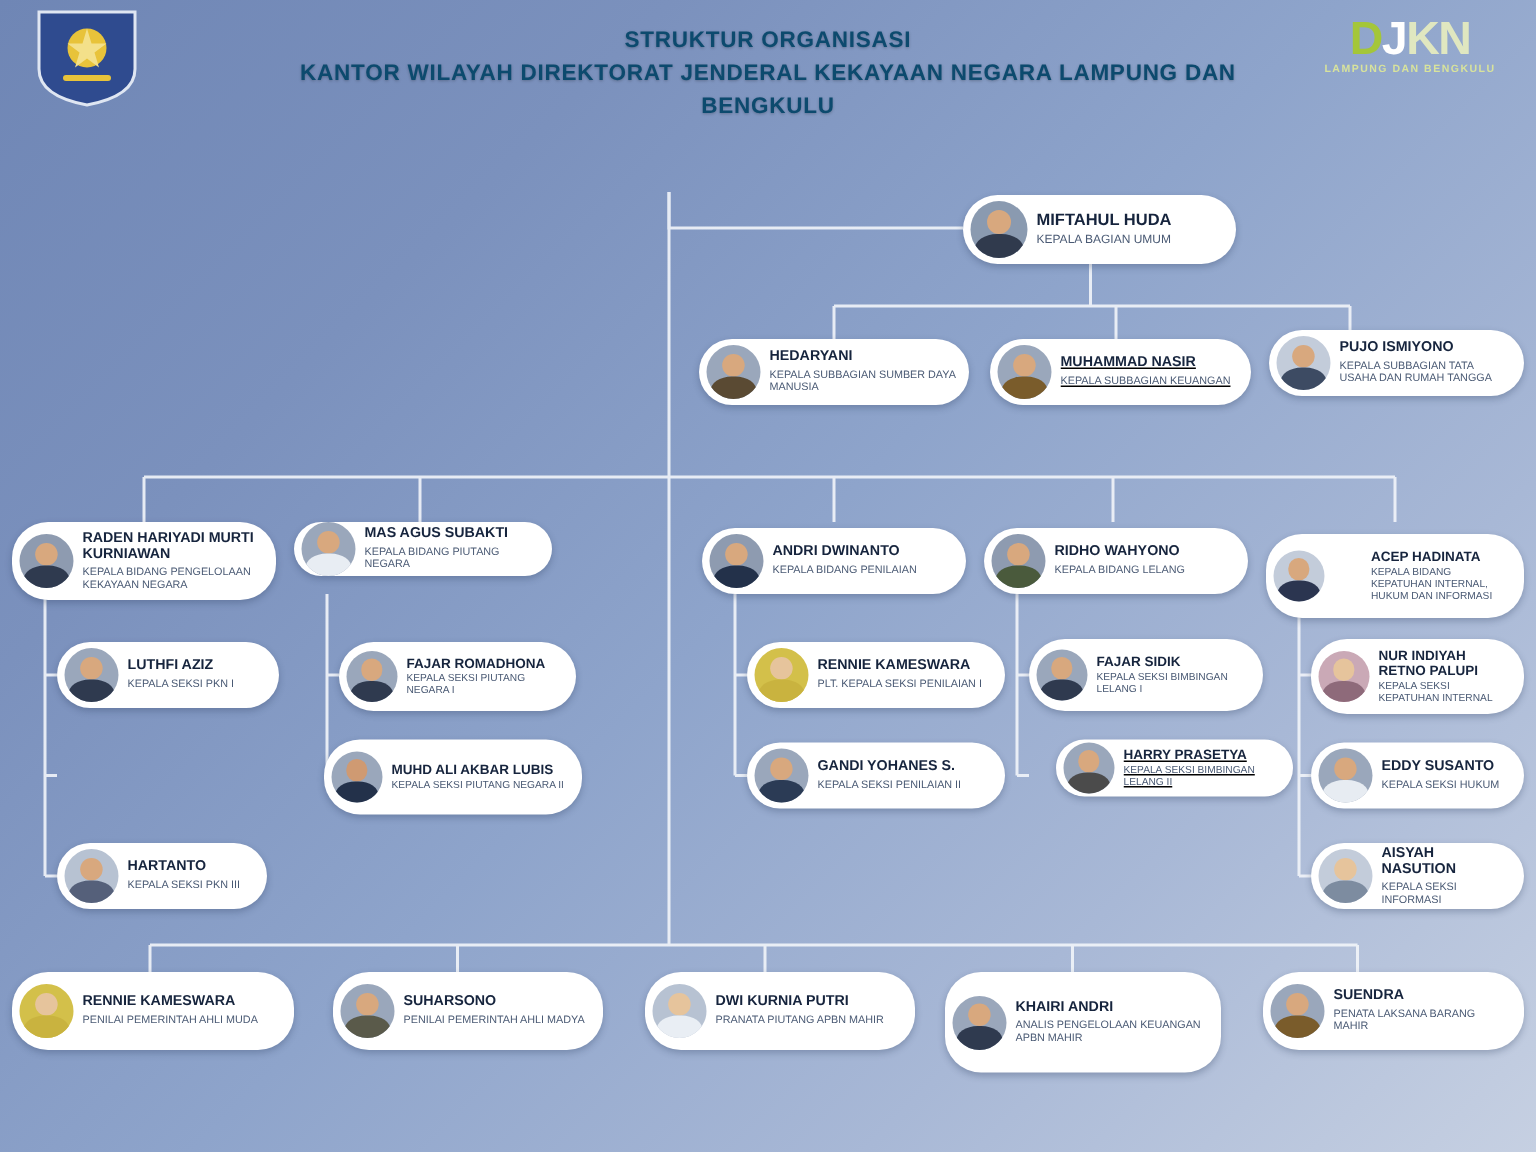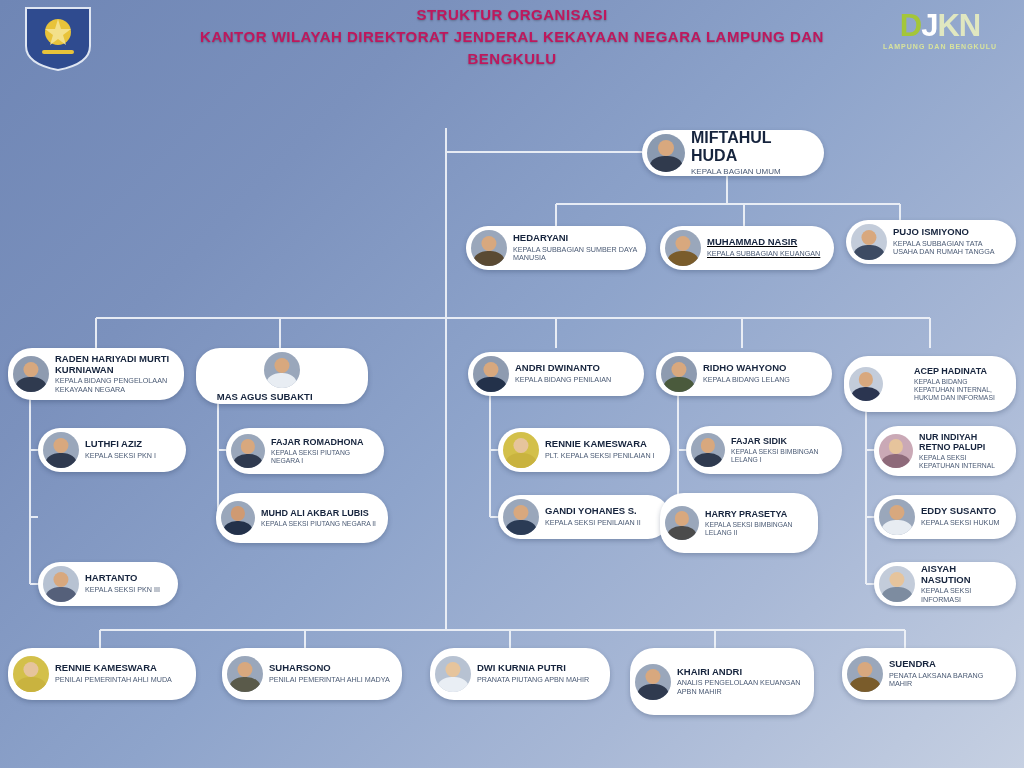--- a/index.html
+++ b/index.html
@@ -7,22 +7,22 @@
     width:1024px;height:768px;overflow:hidden;
     font-family:"Liberation Sans", sans-serif;
     background:linear-gradient(135deg,#6f86b5 0%,#7b91bd 25%,#8ea4cb 50%,#a8b8d6 75%,#c6d0e2 100%);
     position:relative;
   }
   #chart{position:absolute;inset:0;}
   svg.lines{position:absolute;left:0;top:0;width:1024px;height:768px;pointer-events:none;}
 
   
   .title{
-    position:absolute;left:150px;top:4px;width:724px;text-align:center;
-    color:#be185d;font-weight:bold;font-size:15px;line-height:1.45;
+    position:absolute;left:150px;top:16px;width:724px;text-align:center;
+    color:#0c4a6e;font-weight:bold;font-size:15px;line-height:1.45;
     letter-spacing:.5px;text-shadow:0 1px 2px rgba(0,0,0,.25);
   }
   .logo-kemenkeu{
     position:absolute;left:22px;top:6px;width:72px;height:66px;
   }
   .logo-djkn{position:absolute;right:18px;top:10px;width:132px;height:54px;text-align:center;}
   .djkn-word{font-size:31px;font-weight:bold;letter-spacing:-1px;line-height:1;}
   .djkn-d{color:#a4c639;}
   .djkn-j{color:#ffffff;}
   .djkn-kn{color:#e0e7c0;}
@@ -44,21 +44,21 @@
   .ps{color:#4a5a74;line-height:1.18;margin-top:2px;}
 
   
   .n-lg{height:48px;}
   .n-lg .ph{width:40px;height:40px;}
   .n-lg .nm{font-size:11.5px;}
   .n-lg .ps{font-size:8.5px;}
 
   .n-md{height:46px;}
   .n-md .ph{width:38px;height:38px;}
-  .n-md .nm{font-size:16px;}
+  .n-md .nm{font-size:11px;}
   .n-md .ps{font-size:8px;}
 
   .n-sm{height:44px;}
   .n-sm .ph{width:36px;height:36px;}
   .n-sm .nm{font-size:9.5px;}
   .n-sm .ps{font-size:7.2px;}
 
   .n-xs{height:42px;}
   .n-xs .ph{width:34px;height:34px;}
   .n-xs .nm{font-size:9px;}
@@ -193,21 +193,21 @@
     <div class="ph" style="background:#8e9bb0;">
         <div class="head" style="background:#d8a87e;"></div>
         <div class="body" style="background:#2f3a4f;"></div>
       </div>
     <div class="txt">
         <div class="nm">RADEN HARIYADI MURTI KURNIAWAN</div>
         <div class="ps">KEPALA BIDANG PENGELOLAAN KEKAYAAN NEGARA</div>
       </div>
   </div>
 
-  <div class="node n-sm" style="left:196px;top:348px;width:172px;height:56px;flex-direction:column;">
+  <div class="node n-sm" style="left:196px;top:348px;width:172px;height:36px;">
     <div class="ph" style="background:#9aa7bb;">
         <div class="head" style="background:#d8a87e;"></div>
         <div class="body" style="background:#e8edf3;"></div>
       </div>
     <div class="txt">
         <div class="nm">MAS AGUS SUBAKTI</div>
         <div class="ps">KEPALA BIDANG PIUTANG NEGARA</div>
       </div>
   </div>
 
@@ -315,21 +315,21 @@
     <div class="ph" style="background:#9aa7bb;">
         <div class="head" style="background:#d8a87e;"></div>
         <div class="body" style="background:#2f3a4f;"></div>
       </div>
     <div class="txt">
         <div class="nm">FAJAR SIDIK</div>
         <div class="ps">KEPALA SEKSI BIMBINGAN LELANG I</div>
       </div>
   </div>
 
-  <div class="node n-xs" style="left:660px;top:493px;width:158px;height:60px;">
+  <div class="node n-xs" style="left:704px;top:493px;width:158px;height:38px;text-decoration:underline;">
     <div class="ph" style="background:#9aa7bb;">
         <div class="head" style="background:#d8a87e;"></div>
         <div class="body" style="background:#4b4b4b;"></div>
       </div>
     <div class="txt">
         <div class="nm">HARRY PRASETYA</div>
         <div class="ps">KEPALA SEKSI BIMBINGAN LELANG II</div>
       </div>
   </div>
 

